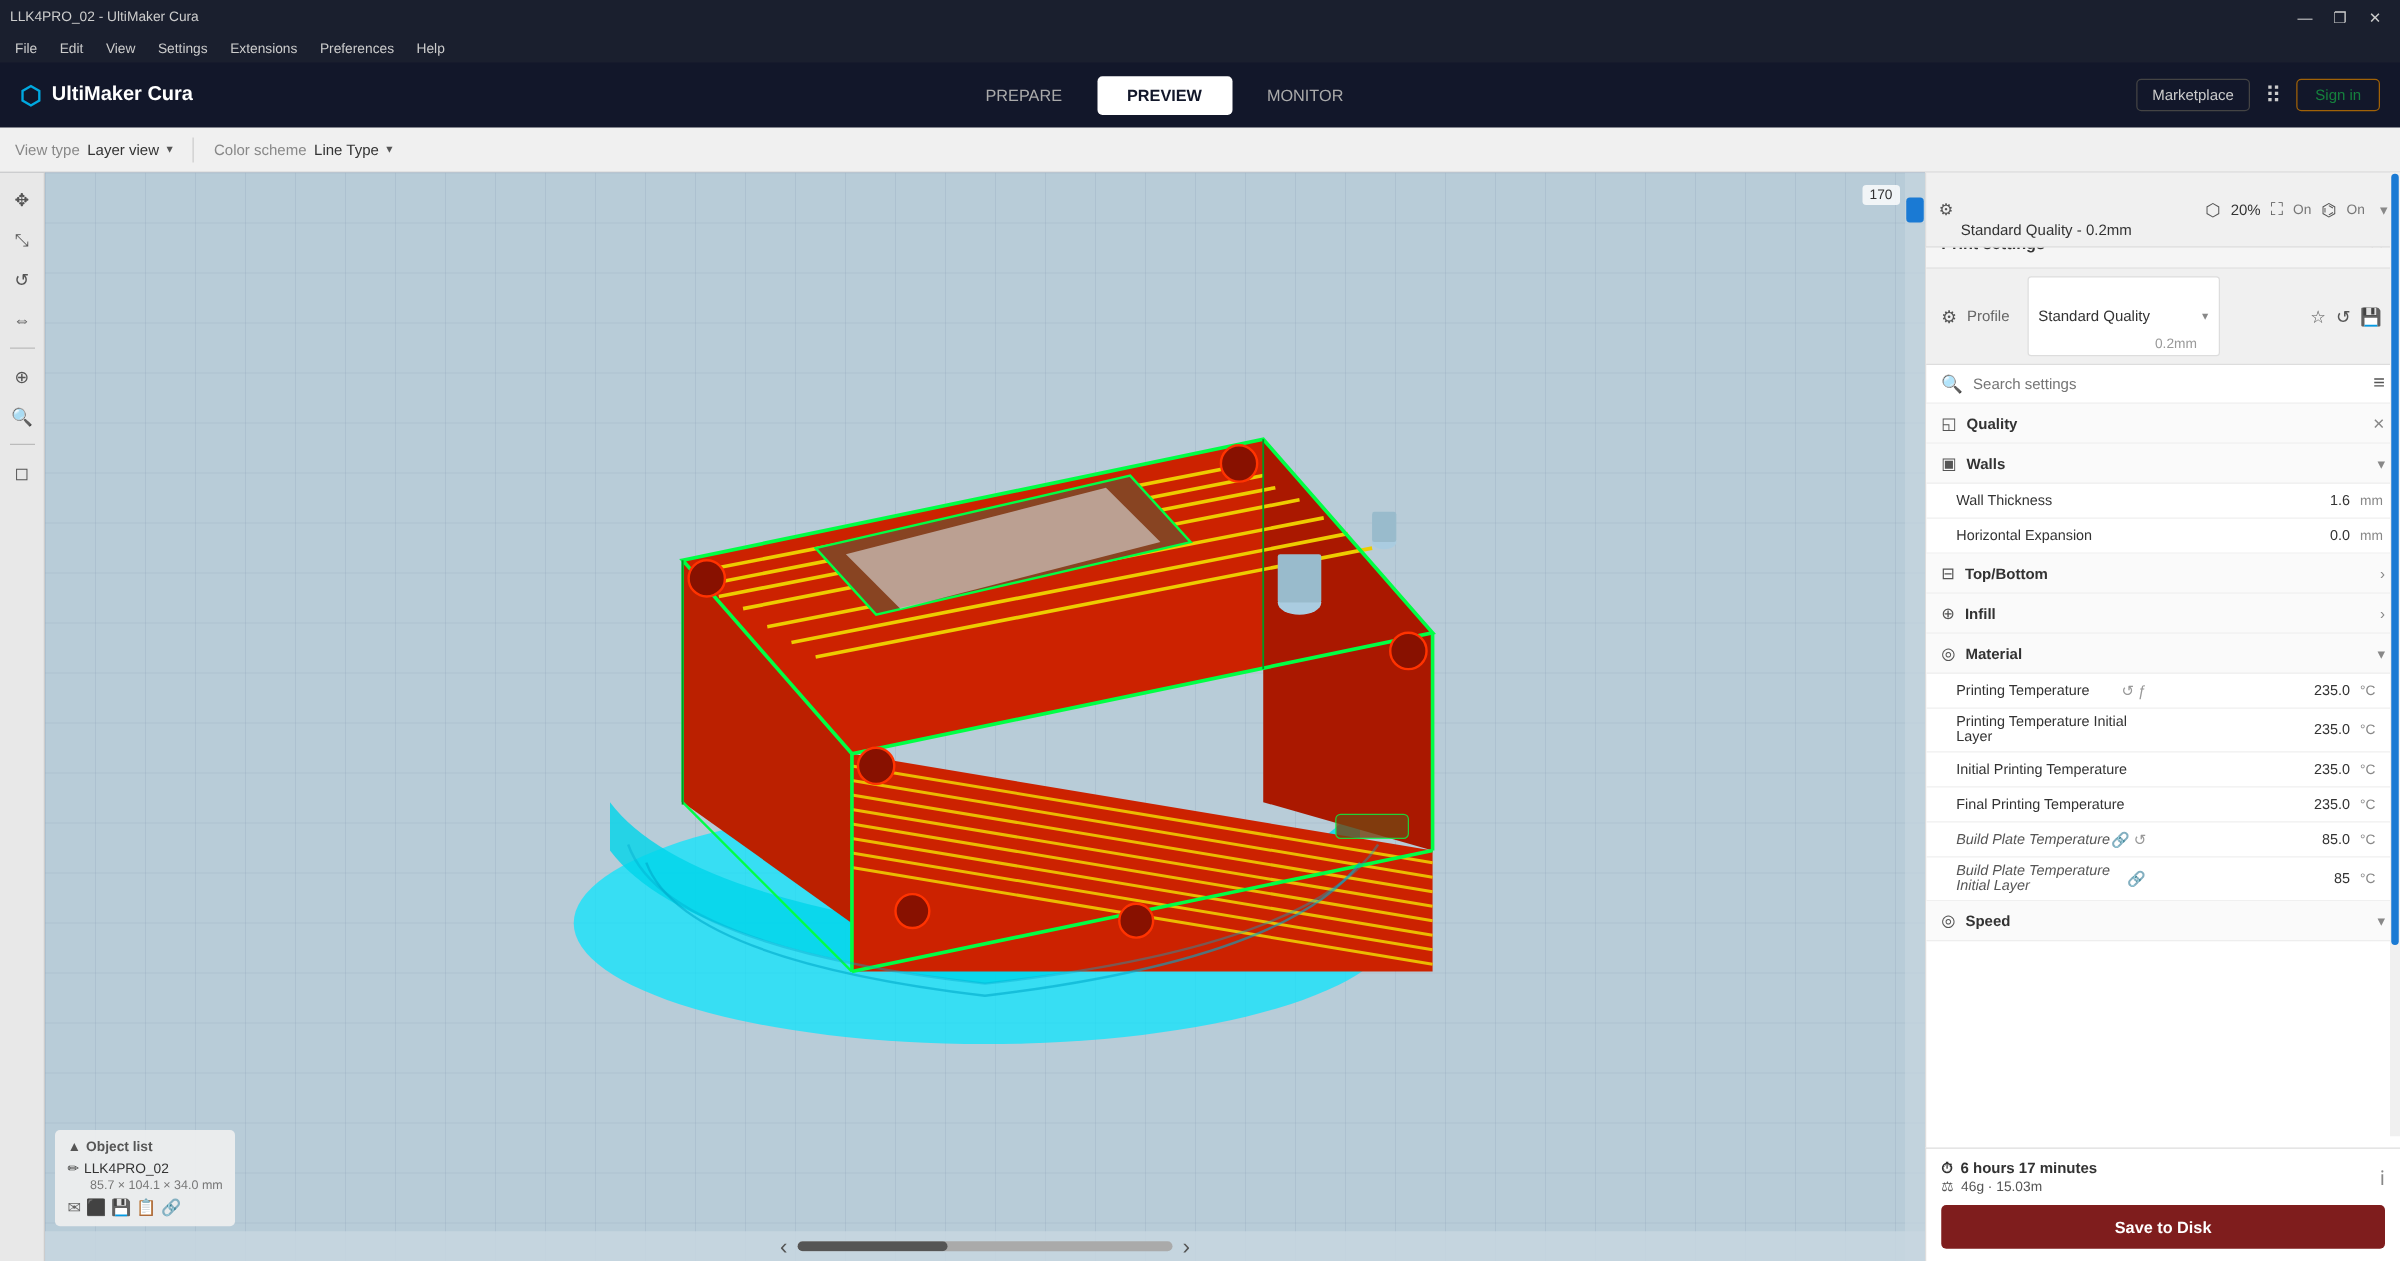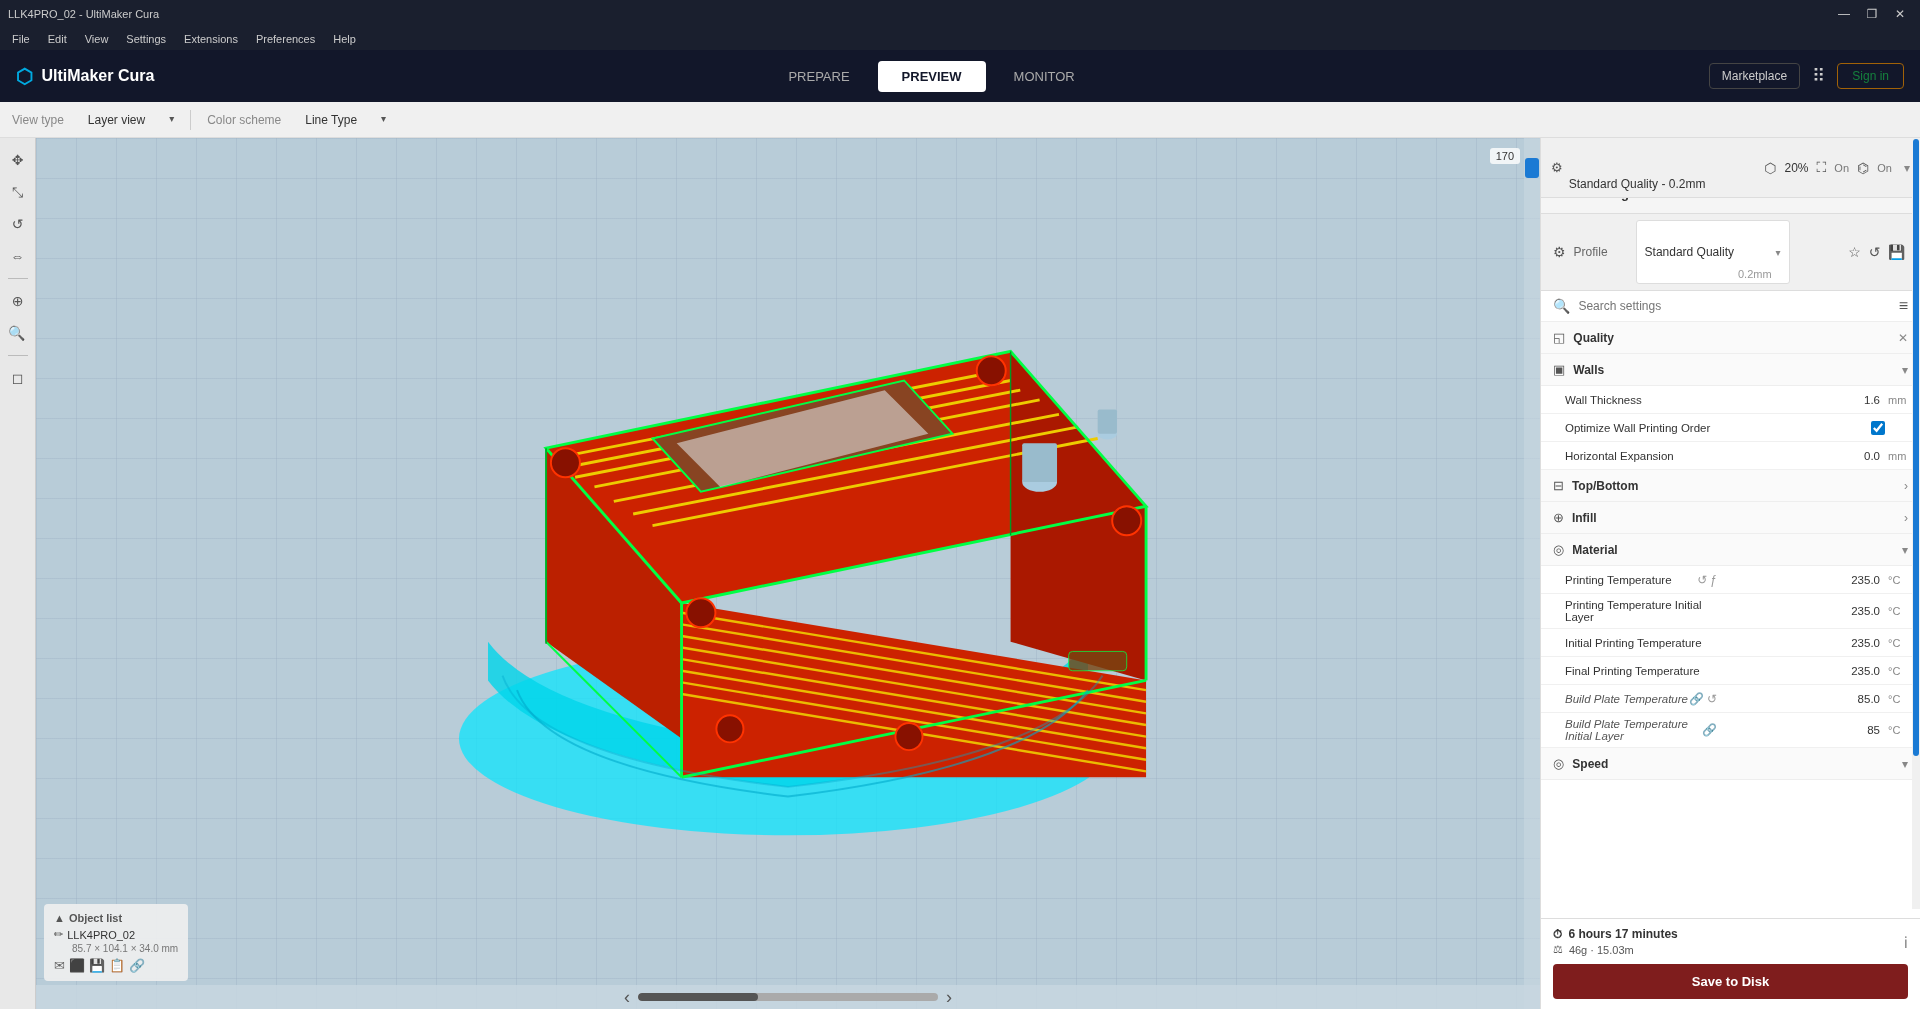--- a/index.html
+++ b/index.html
@@ -93,21 +93,21 @@
     
     #viewbar {
       background: #f0f0f0;
       height: 36px;
       display: flex;
       align-items: center;
       padding: 0 12px;
       gap: 16px;
       border-bottom: 1px solid #ddd;
     }
-    #viewbar .view-control { display: flex; align-items: flex-start; gap: 24px; color: #555; font-size: 12px; }
+    #viewbar .view-control { display: flex; align-items: flex-start; gap: 6px; color: #555; font-size: 12px; }
     #viewbar .view-control label { color: #888; }
     #viewbar .view-control .value { color: #333; font-weight: 500; }
     #viewbar .view-control .dropdown-arrow { color: #555; font-size: 10px; }
     #viewbar .separator { width: 1px; height: 20px; background: #ccc; }
 
     
     #main {
       display: flex;
       height: calc(1009px - 28px - 22px - 52px - 36px);
     }
@@ -645,21 +645,21 @@
       <span class="expand-arrow">▾</span>
     </div>
 
     <div id="settings-header" style="margin-top:36px;">
       <span class="title">Print settings</span>
       <span class="close-btn">✕</span>
     </div>
 
     <div id="settings-top">
       <span class="settings-icon">⚙</span>
-      <span style="font-size:12px;color:#666;margin-right:20px;text-align:center;">Profile</span>
+      <span style="font-size:12px;color:#666;margin-right:6px;text-align:center;">Profile</span>
       <div class="profile-selector">
         <span class="name">Standard Quality</span>
         <span class="quality-val">0.2mm</span>
         <span style="font-size:10px;color:#888;">▾</span>
       </div>
       <div class="right-actions">
         <span class="star-btn">☆</span>
         <span style="color:#555;font-size:14px;cursor:pointer;">↺</span>
         <span style="color:#555;font-size:14px;cursor:pointer;">💾</span>
       </div>
@@ -685,25 +685,20 @@
         <span class="expand-icon">▾</span>
       </div>
 
       <div class="setting-row">
         <span class="setting-name">Wall Thickness</span>
         <input class="setting-value" type="text" value="1.6" style="">
         <span class="setting-unit">mm</span>
       </div>
 
 
-      <div class="setting-row">
-        <span class="setting-name">Optimize Wall Printing Order</span>
-        <input type="checkbox" class="setting-checkbox" checked="" style="">
-        <span class="setting-unit"></span>
-      </div>
 
       <div class="setting-row">
         <span class="setting-name">Horizontal Expansion</span>
         <input class="setting-value" type="text" value="0.0" style="">
         <span class="setting-unit">mm</span>
       </div>
 
       <div class="settings-section-header">
         <span class="section-icon">⊟</span>
         <span class="section-label">Top/Bottom</span>

